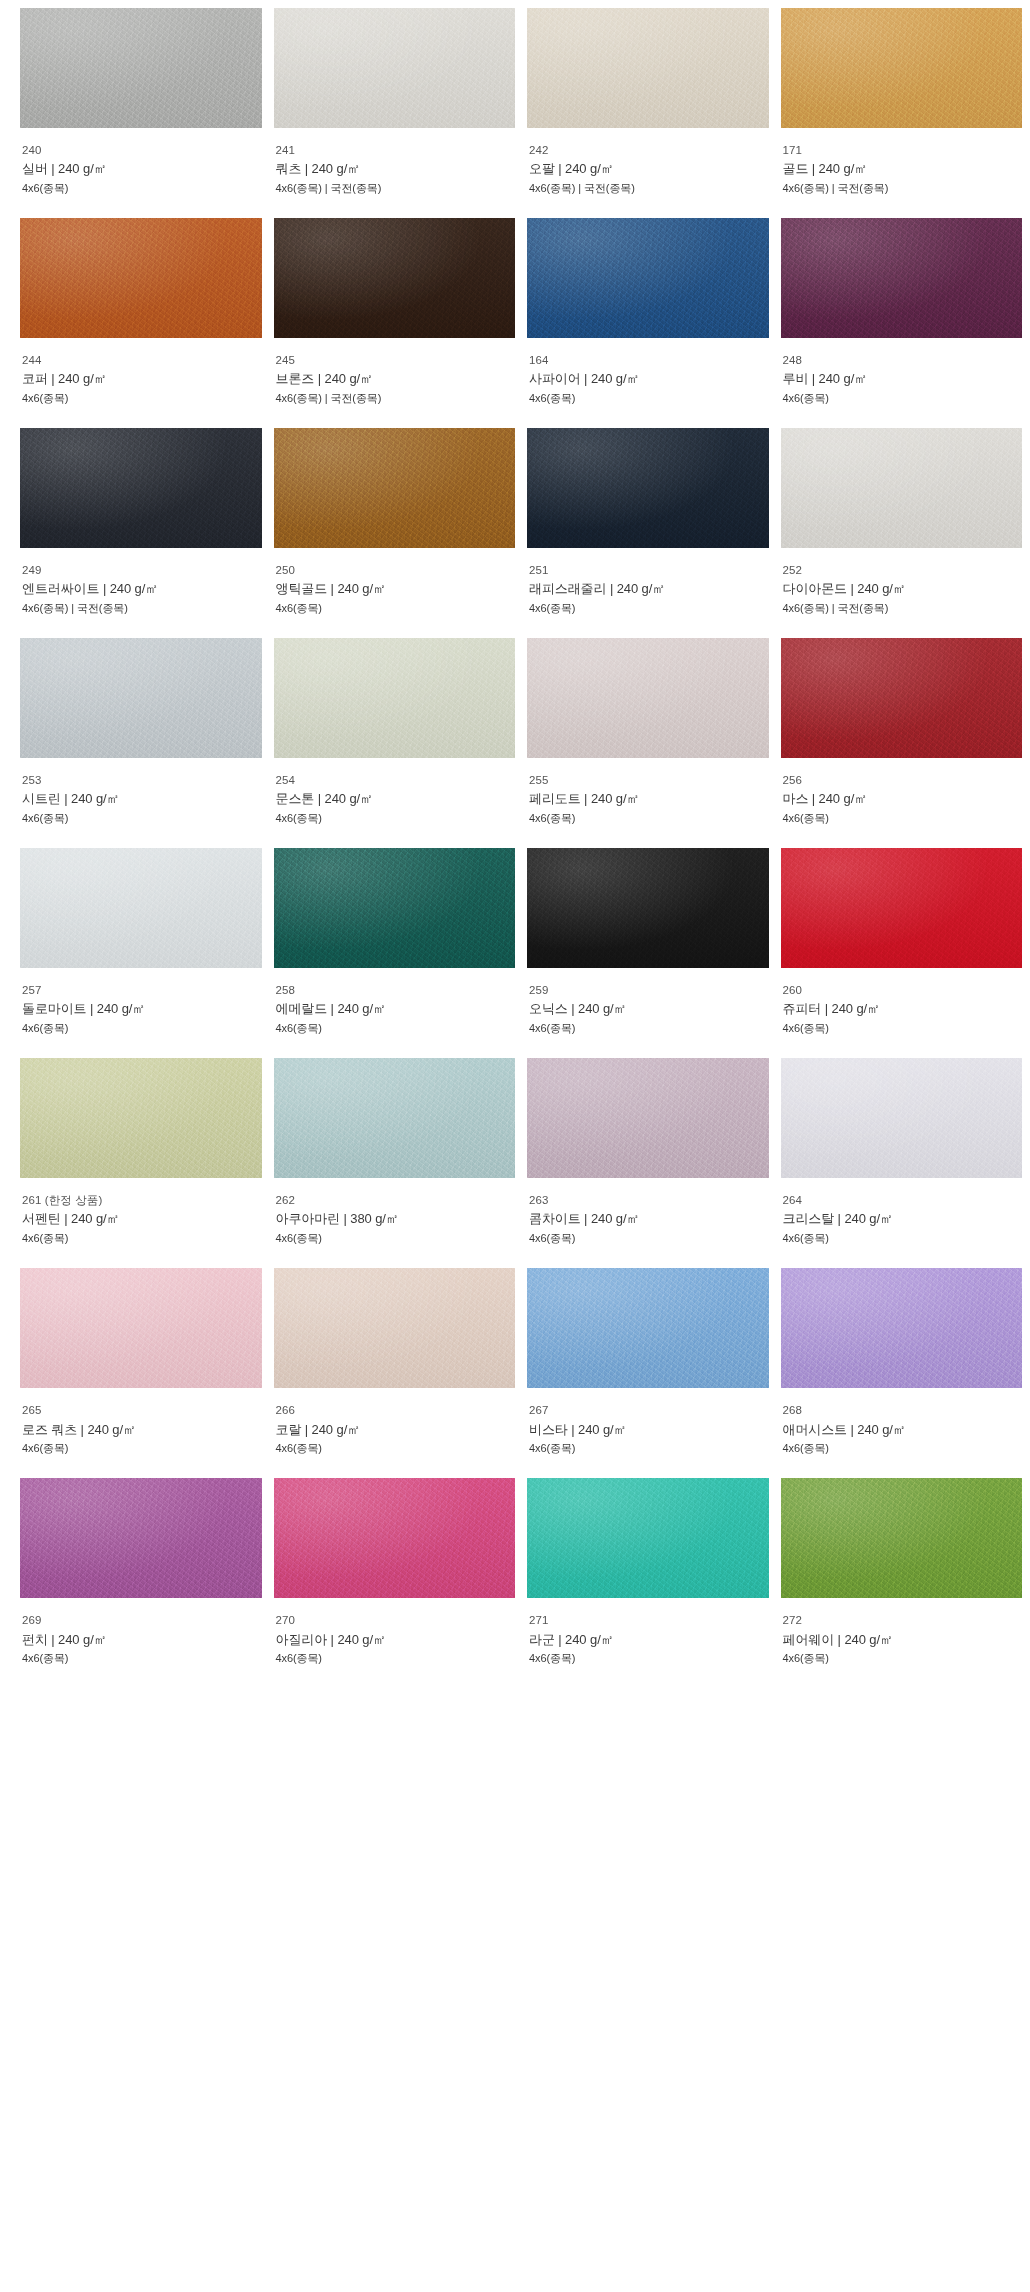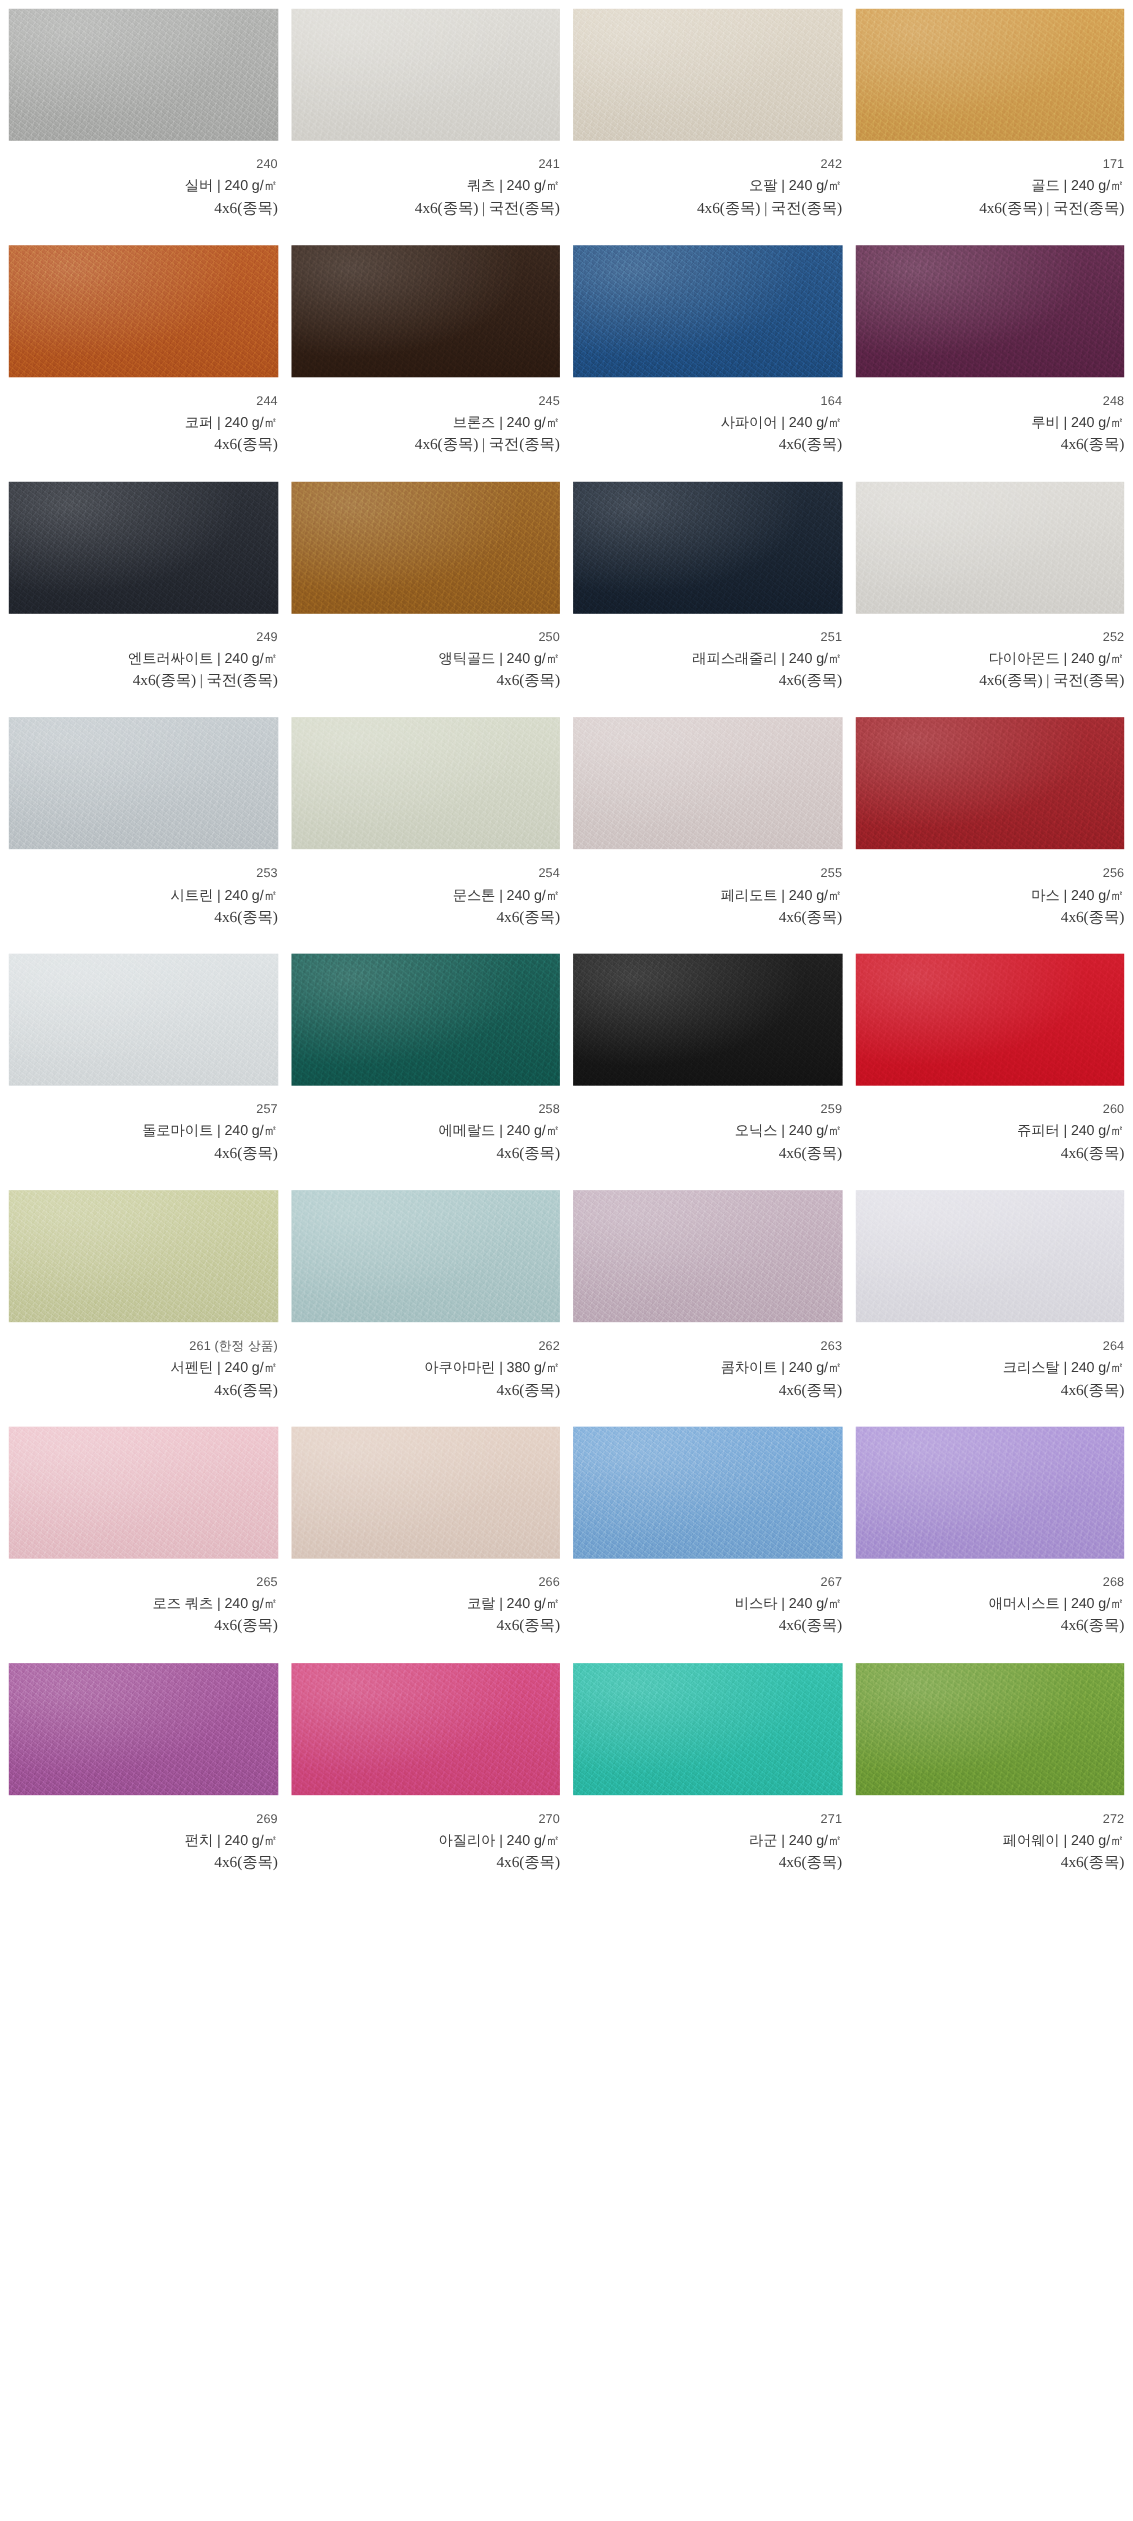--- a/index.html
+++ b/index.html
@@ -11,22 +11,21 @@
     width: 1030px;
     font-family: "Liberation Sans", "DejaVu Sans", sans-serif;
     color: #3c3c3c;
     -webkit-font-smoothing: antialiased;
   }
   #catalog-grid {
     display: grid;
     grid-template-columns: repeat(4, 1fr);
     column-gap: 12px;
     row-gap: 0px;
-    padding: 8px 8px 0 8px;
-    text-align: right;
+    padding: 8px 8px 0 20px;
   }
   .swatch-card {
     display: flex;
     flex-direction: column;
     margin-bottom: 21px;
   }
   .swatch-chip {
     width: 100%;
     height: 120px;
     position: relative;
@@ -63,25 +62,24 @@
     color: #555555;
     letter-spacing: .1px;
   }
   .swatch-title {
     font-size: 13px;
     color: #3a3a3a;
     letter-spacing: -.1px;
     white-space: nowrap;
   }
   .swatch-sizes {
-    font-size: 14px;
+    font-size: 11px;
     color: #3a3a3a;
     letter-spacing: -.1px;
     white-space: nowrap;
-    font-family: Liberation Serif, serif;
   }
 </style>
 </head>
 <body>
 
 <main id="catalog-grid">
     <div class="swatch-card">
       <div class="swatch-chip" style="background: rgb(176, 177, 175);"></div>
       <div class="swatch-meta">
         <div class="swatch-code">240</div>

